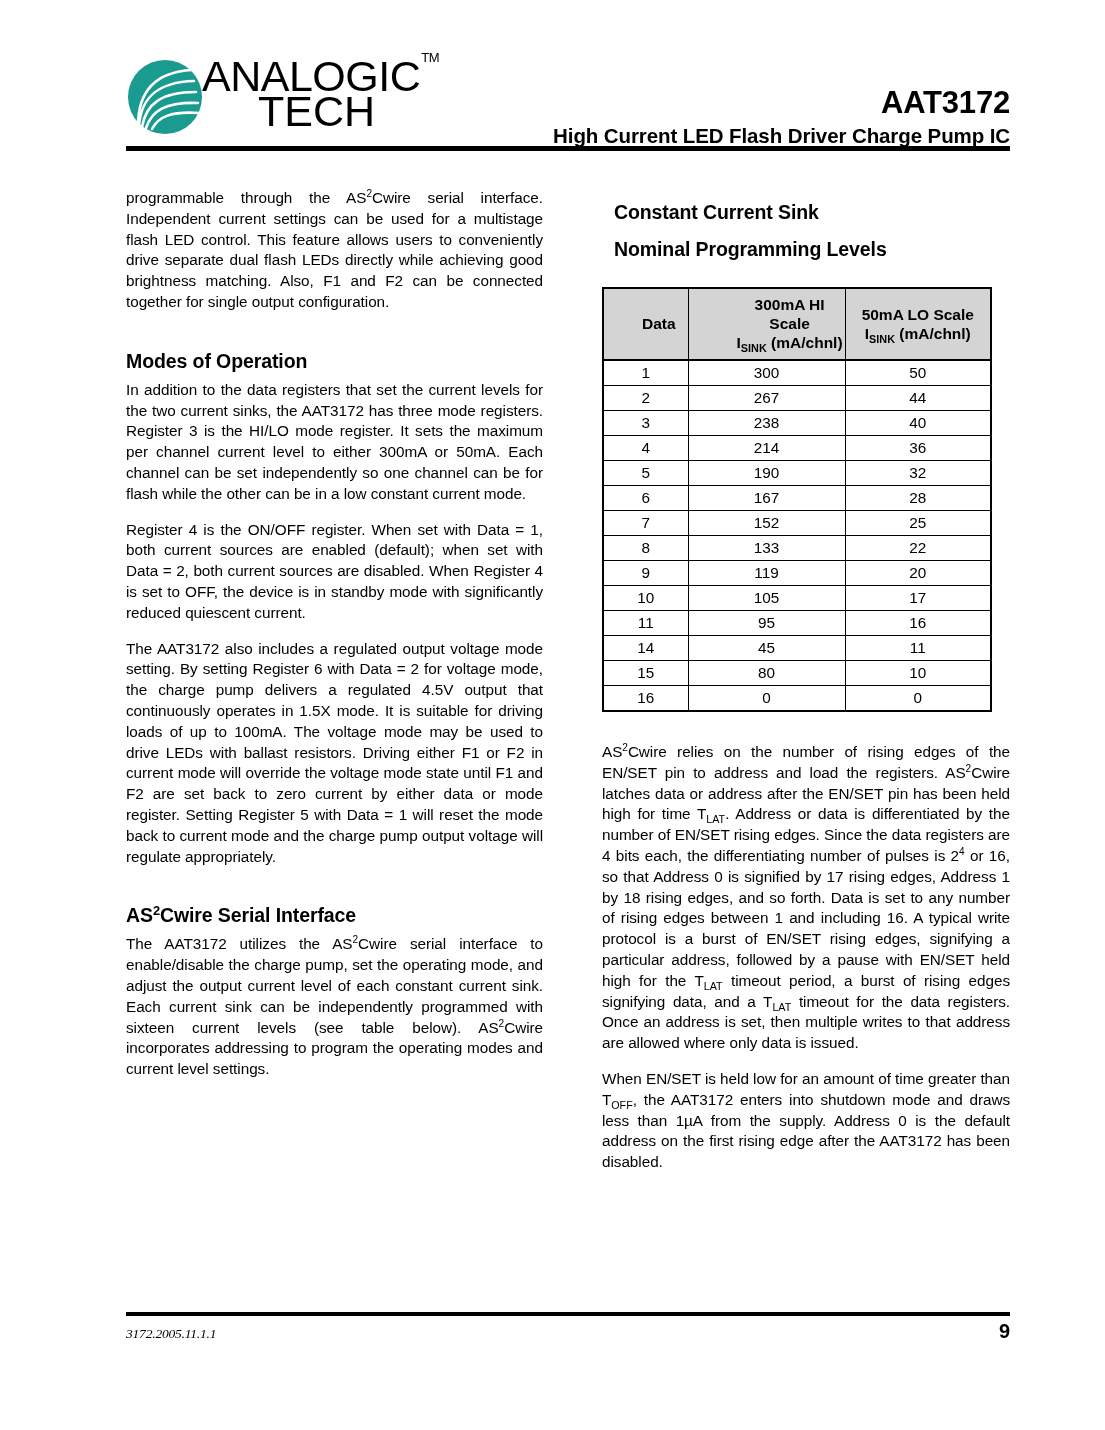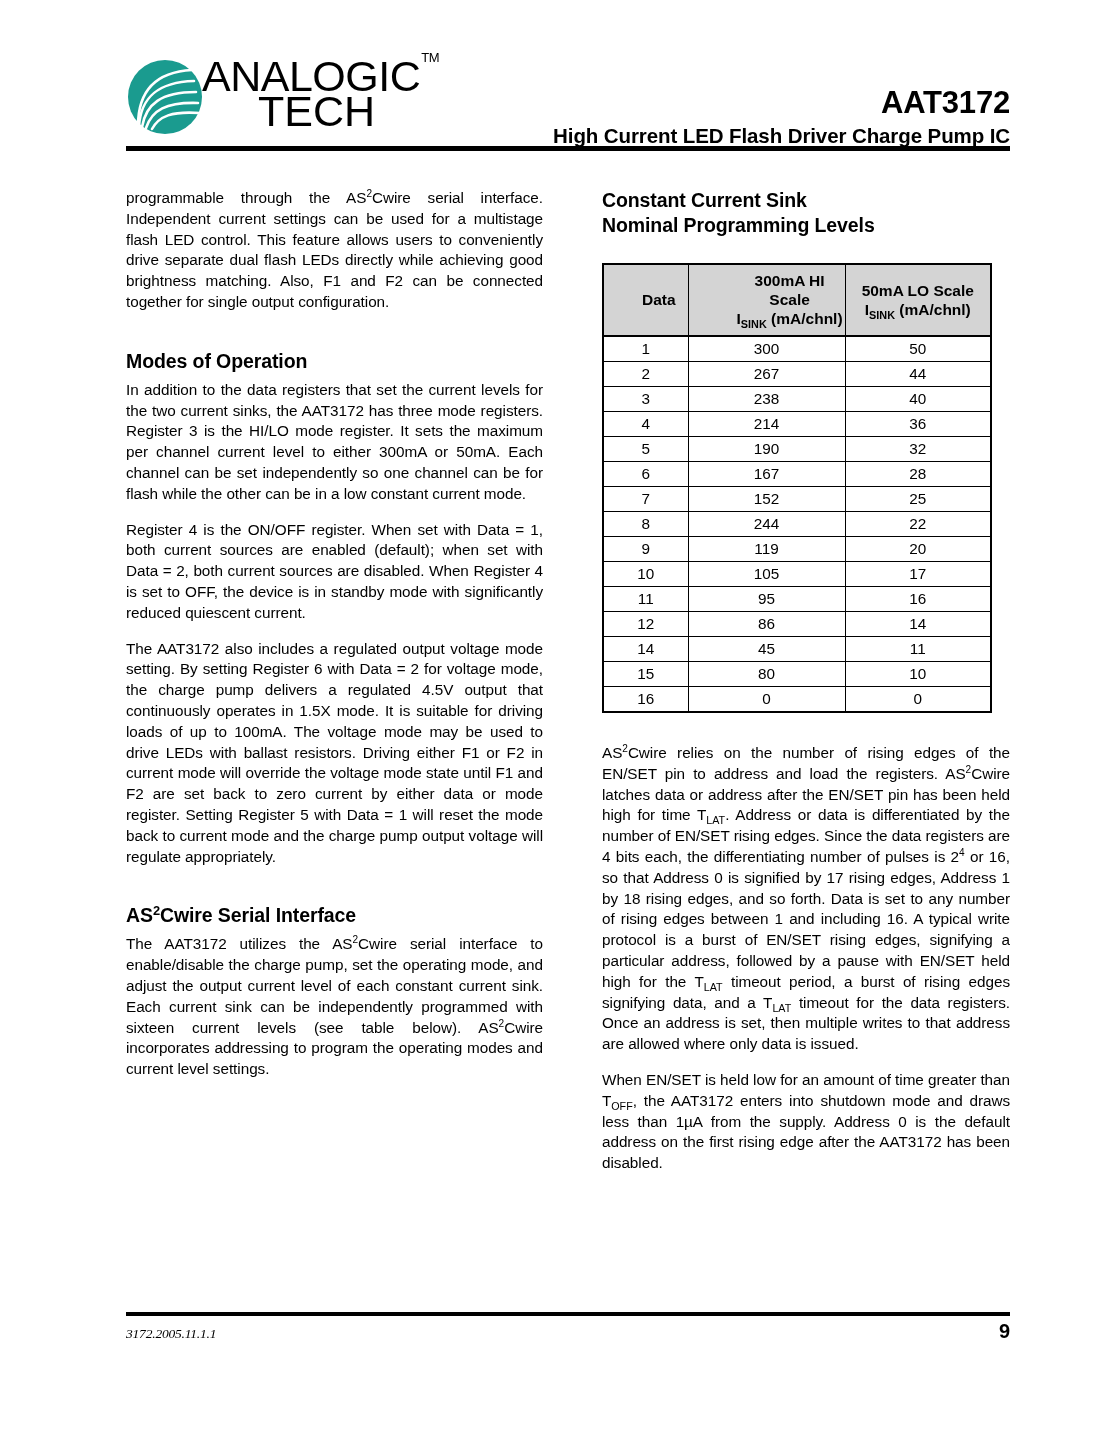--- a/index.html
+++ b/index.html
@@ -135,21 +135,21 @@
     font-size: 19.5px;
     font-weight: bold;
     margin: 36px 0 7px 0;
     letter-spacing: -0.1px;
     line-height: 24px;
   }
 
   h2.tabletitle {
     font-size: 19.5px;
     font-weight: bold;
-    margin: 0;
+    margin: 12px;
     line-height: 25px;
     letter-spacing: -0.1px;
   }
 
   sup.sq {
     font-size: 0.66em;
     vertical-align: super;
     line-height: 0;
   }
   sub.sb {
@@ -322,42 +322,37 @@
               <td>167</td>
               <td>28</td>
             </tr>
             <tr>
               <td>7</td>
               <td>152</td>
               <td>25</td>
             </tr>
             <tr>
               <td>8</td>
-              <td>244</td>
+              <td>133</td>
               <td>22</td>
             </tr>
             <tr>
               <td>9</td>
               <td>119</td>
               <td>20</td>
             </tr>
             <tr>
               <td>10</td>
               <td>105</td>
               <td>17</td>
             </tr>
             <tr>
               <td>11</td>
               <td>95</td>
               <td>16</td>
-            </tr>
-            <tr>
-              <td>12</td>
-              <td>86</td>
-              <td>14</td>
             </tr>
             <tr>
               <td>14</td>
               <td>45</td>
               <td>11</td>
             </tr>
             <tr>
               <td>15</td>
               <td>80</td>
               <td>10</td>

